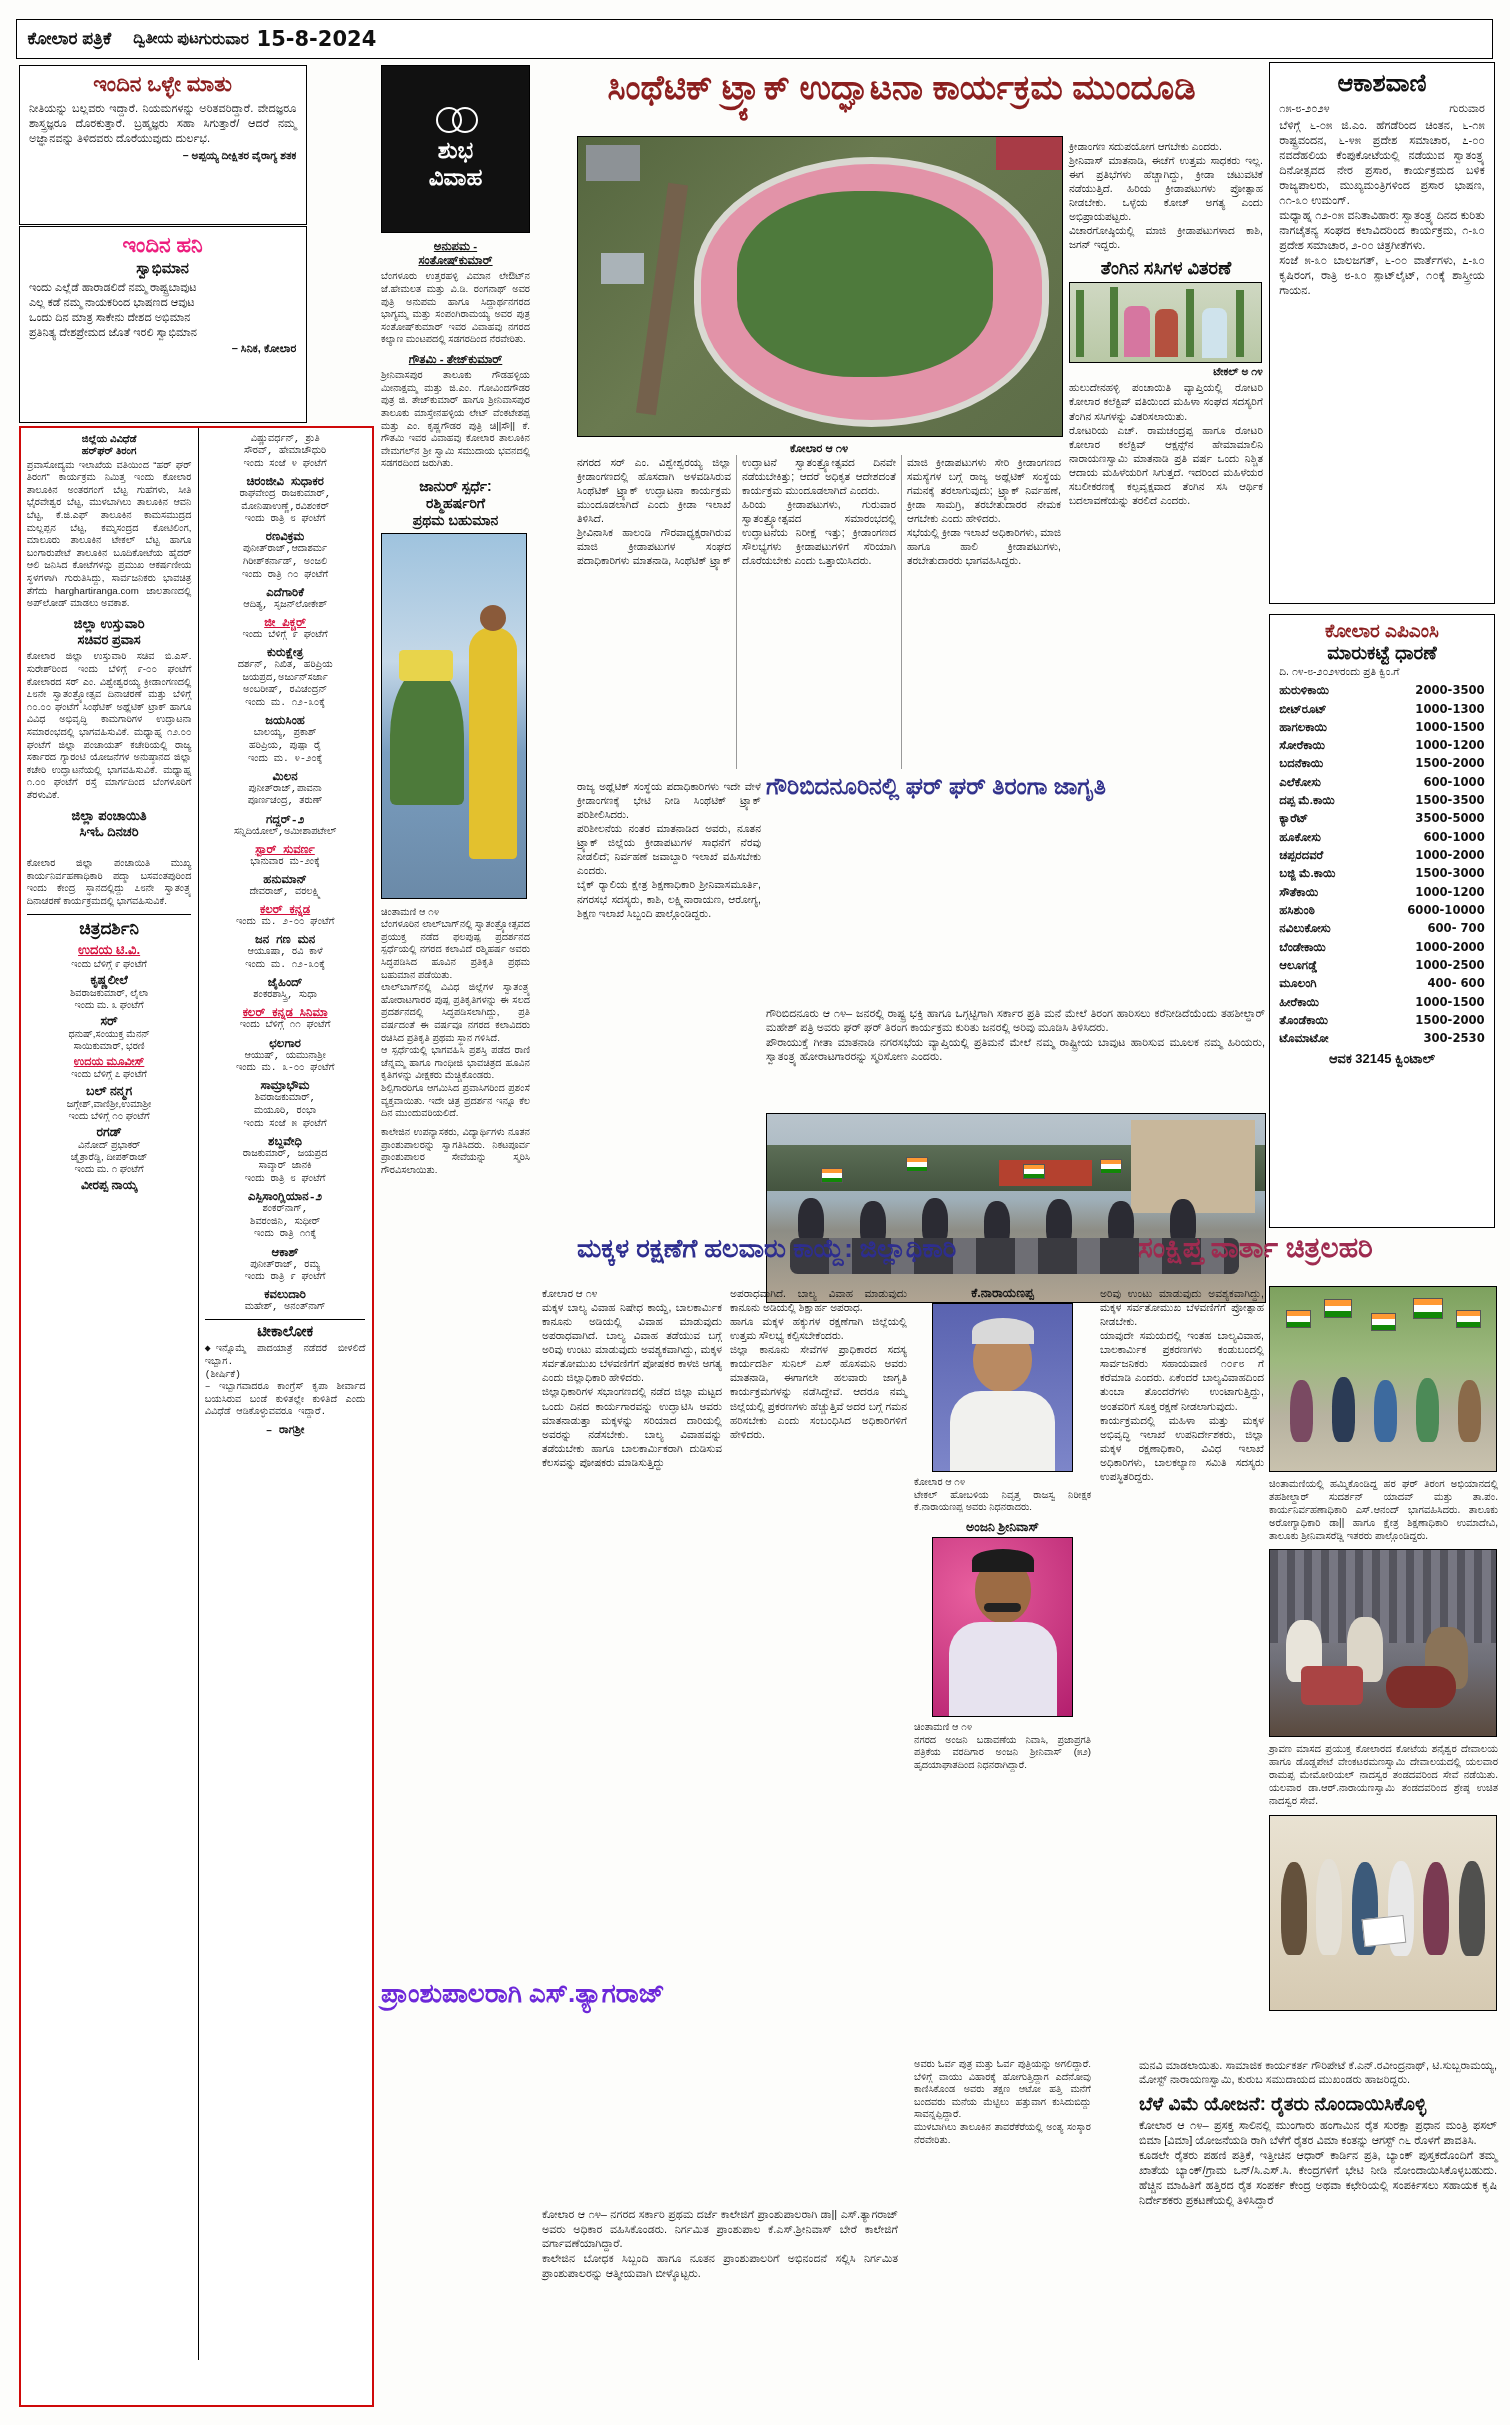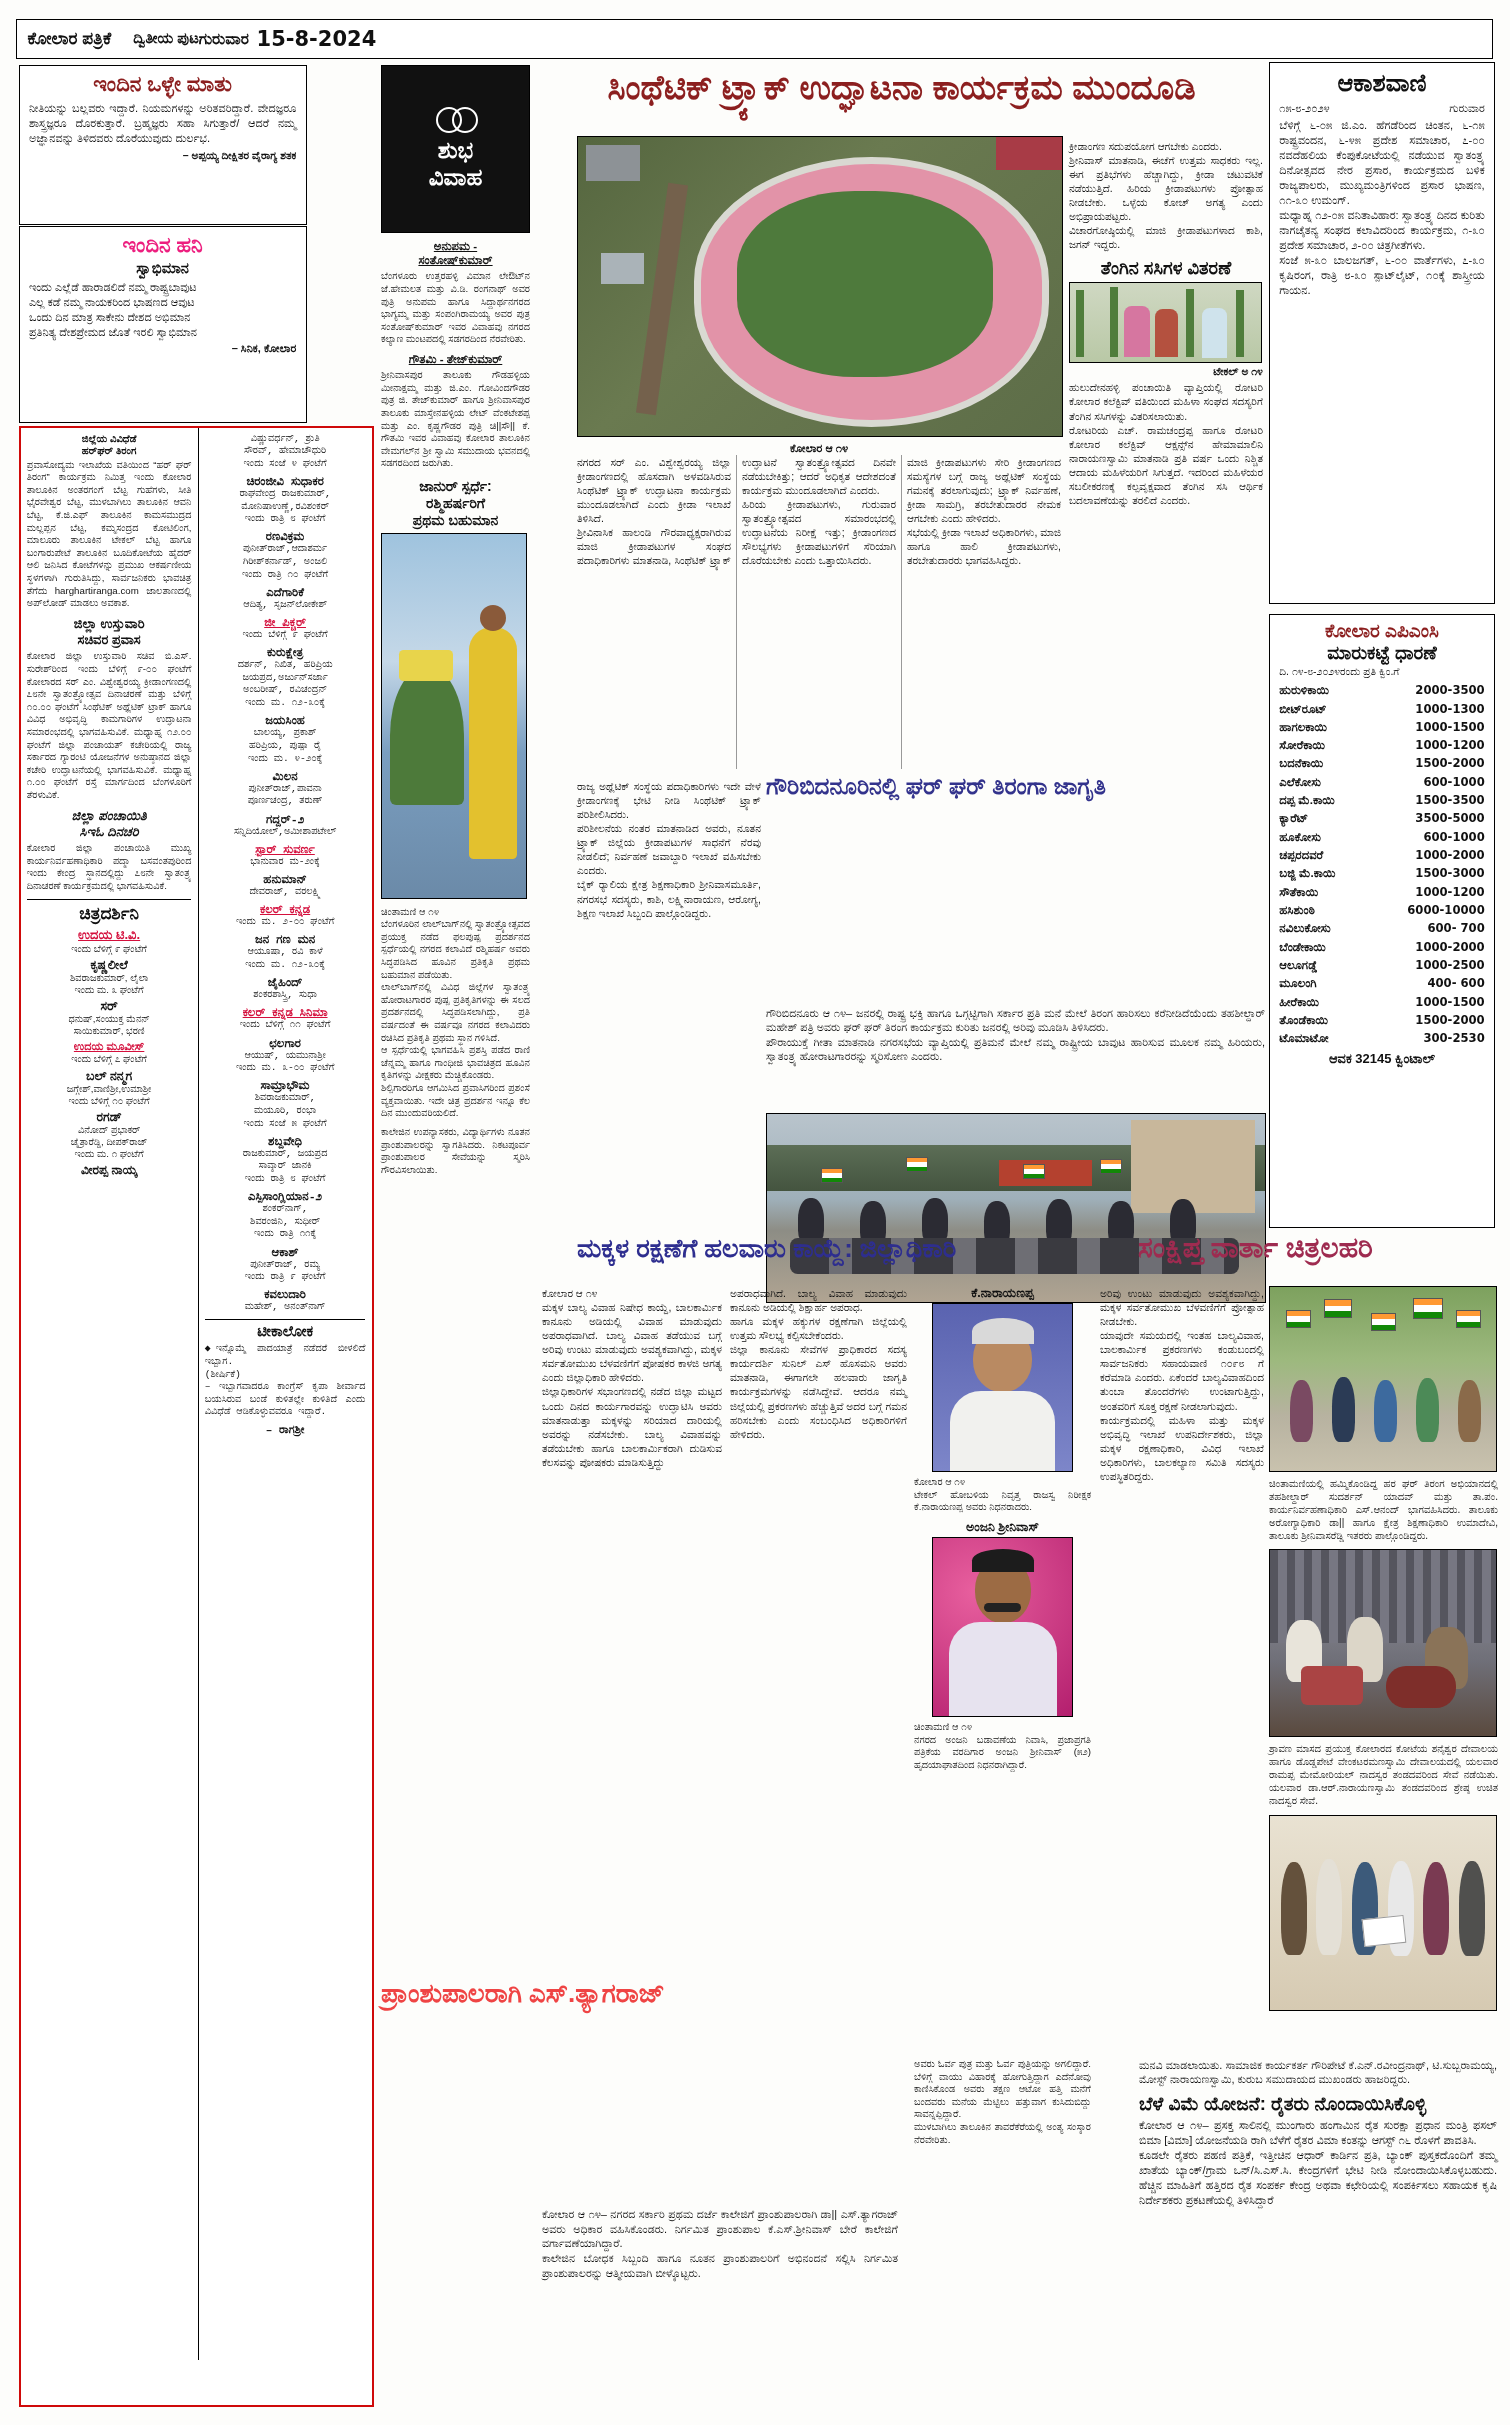--- a/index.html
+++ b/index.html
@@ -8,21 +8,21 @@
   .box{border:1.5px solid #000;background:#fff;}
   .txt{white-space:pre-line;text-align:justify;font-size:10.5px;line-height:1.34;}
   .txt-s{white-space:pre-line;text-align:justify;font-size:9.7px;line-height:1.3;}
   .ctr{text-align:center;}
   .bld{font-weight:bold;}
   .maroon{color:#8c1f1f;}
   .pinkhd{color:#ed1f7f;}
   .bluehd{color:#2e2e8f;}
   .violethd{color:#33338c;}
   .winehd{color:#9e2b50;}
-  .prinhd{color:#ef4444;}
+  .prinhd{color:#6d28d9;}
   .redch{color:#d40f3c;text-decoration:underline;font-weight:bold;}
   .rule{border-top:0.8px solid #000;}
   h1,h2,h3,p{margin:0;padding:0;}
   .cols3{column-count:3;column-gap:11px;column-rule:0.8px solid #999;}
   .photo{position:relative;border:1.5px solid #000;overflow:hidden;}
   .cap{font-size:10px;line-height:1.3;text-align:justify;white-space:pre-line;}
   .listing .item{margin-bottom:4.6px;text-align:center;}
   .listing .t{font-weight:bold;font-size:11.6px;}
   .listing .c{font-size:9.7px;white-space:pre-line;line-height:1.3;}
   .listing .red .t{color:#d40f3c;text-decoration:underline;}
@@ -72,21 +72,21 @@
               <p class="txt-s">ಪ್ರವಾಸೋದ್ಯಮ ಇಲಾಖೆಯ ವತಿಯಿಂದ “ಹರ್ ಘರ್ ತಿರಂಗ” ಕಾರ್ಯಕ್ರಮ ನಿಮಿತ್ತ ಇಂದು ಕೋಲಾರ ತಾಲೂಕಿನ ಅಂತರಗಂಗೆ ಬೆಟ್ಟ ಗುಹೆಗಳು, ಸೀತಿ ಭೈರವೇಶ್ವರ ಬೆಟ್ಟ, ಮುಳಬಾಗಿಲು ತಾಲೂಕಿನ ಆವನಿ ಬೆಟ್ಟ, ಕೆ.ಜಿ.ಎಫ್ ತಾಲೂಕಿನ ಕಾಮಸಮುದ್ರದ ಮಲ್ಲಪ್ಪನ ಬೆಟ್ಟ, ಕಮ್ಮಸಂದ್ರದ ಕೋಟಿಲಿಂಗ, ಮಾಲೂರು ತಾಲೂಕಿನ ಟೇಕಲ್ ಬೆಟ್ಟ ಹಾಗೂ ಬಂಗಾರುಪೇಟೆ ತಾಲೂಕಿನ ಬೂದಿಕೋಟೆಯ ಹೈದರ್ ಆಲಿ ಜನಿಸಿದ ಕೋಟೆಗಳನ್ನು ಪ್ರಮುಖ ಆಕರ್ಷಣೀಯ ಸ್ಥಳಗಳಾಗಿ ಗುರುತಿಸಿದ್ದು, ಸಾರ್ವಜನಿಕರು ಭಾವಚಿತ್ರ ತೆಗೆದು harghartiranga.com ಜಾಲತಾಣದಲ್ಲಿ ಅಪ್‌ಲೋಡ್ ಮಾಡಲು ಅವಕಾಶ.</p>
             </div>
 
             <div style="margin-bottom:6.2px;">
               <h3 class="ctr bld" style="font-size:13px;white-space:pre-line;margin-bottom:2.3px;">ಜಿಲ್ಲಾ ಉಸ್ತುವಾರಿ
 ಸಚಿವರ ಪ್ರವಾಸ</h3>
               <p class="txt-s">ಕೋಲಾರ ಜಿಲ್ಲಾ ಉಸ್ತುವಾರಿ ಸಚಿವ ಬಿ.ಎಸ್. ಸುರೇಶ್‌ರಿಂದ ಇಂದು ಬೆಳಿಗ್ಗೆ ೯-೦೦ ಘಂಟೆಗೆ ಕೋಲಾರದ ಸರ್ ಎಂ. ವಿಶ್ವೇಶ್ವರಯ್ಯ ಕ್ರೀಡಾಂಗಣದಲ್ಲಿ ೭೮ನೇ ಸ್ವಾತಂತ್ರ್ಯೋತ್ಸವ ದಿನಾಚರಣೆ ಮತ್ತು ಬೆಳಿಗ್ಗೆ ೧೦.೦೦ ಘಂಟೆಗೆ ಸಿಂಥೆಟಿಕ್ ಅಥ್ಲೆಟಿಕ್ ಟ್ರಾಕ್ ಹಾಗೂ ವಿವಿಧ ಅಭಿವೃದ್ಧಿ ಕಾಮಗಾರಿಗಳ ಉದ್ಘಾಟನಾ ಸಮಾರಂಭದಲ್ಲಿ ಭಾಗವಹಿಸುವಿಕೆ. ಮಧ್ಯಾಹ್ನ ೧೨.೦೦ ಘಂಟೆಗೆ ಜಿಲ್ಲಾ ಪಂಚಾಯತ್ ಕಚೇರಿಯಲ್ಲಿ ರಾಜ್ಯ ಸರ್ಕಾರದ ಗ್ಯಾರಂಟಿ ಯೋಜನೆಗಳ ಅನುಷ್ಠಾನದ ಜಿಲ್ಲಾ ಕಚೇರಿ ಉದ್ಘಾಟನೆಯಲ್ಲಿ ಭಾಗವಹಿಸುವಿಕೆ. ಮಧ್ಯಾಹ್ನ ೧.೦೦ ಘಂಟೆಗೆ ರಸ್ತೆ ಮಾರ್ಗದಿಂದ ಬೆಂಗಳೂರಿಗೆ ತೆರಳುವಿಕೆ.</p>
             </div>
 
             <div style="margin-bottom:6.2px;">
-              <h3 class="ctr bld" style="font-size:13px;white-space:pre-line;margin-bottom:2px;font-style:italic;">ಜಿಲ್ಲಾ ಪಂಚಾಯಿತಿ
+              <h3 class="ctr bld" style="font-size:13px;white-space:pre-line;margin-bottom:17px;">ಜಿಲ್ಲಾ ಪಂಚಾಯಿತಿ
 ಸಿಇಓ ದಿನಚರಿ</h3>
               <p class="txt-s">ಕೋಲಾರ ಜಿಲ್ಲಾ ಪಂಚಾಯಿತಿ ಮುಖ್ಯ ಕಾರ್ಯನಿರ್ವಹಣಾಧಿಕಾರಿ ಪದ್ಮಾ ಬಸವಂತಪುರಿಂದ ಇಂದು ಕೇಂದ್ರ ಸ್ಥಾನದಲ್ಲಿದ್ದು ೭೮ನೇ ಸ್ವಾತಂತ್ರ್ಯ ದಿನಾಚರಣೆ ಕಾರ್ಯಕ್ರಮದಲ್ಲಿ ಭಾಗವಹಿಸುವಿಕೆ.</p>
             </div>
           </div>
         <div class="rule" style="margin:4.6px 0;"></div>
         <h3 class="ctr bld" style="font-size:17px;margin-bottom:3.1px;">ಚಿತ್ರದರ್ಶಿನಿ</h3>
         <div>
 
             <div class="ctr" style="margin-bottom:3.1px;">
               <div class="redch" style="font-size:13px;">ಉದಯ ಟಿ.ವಿ.</div>

